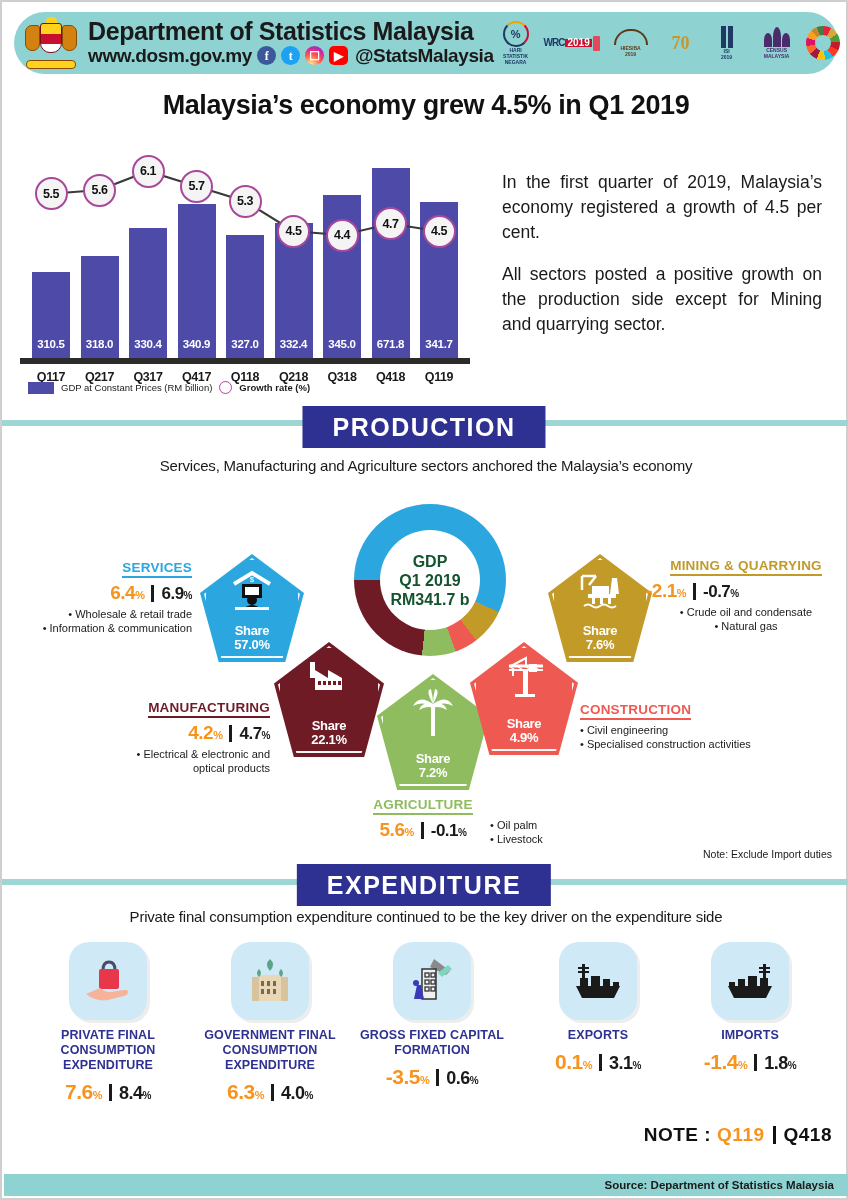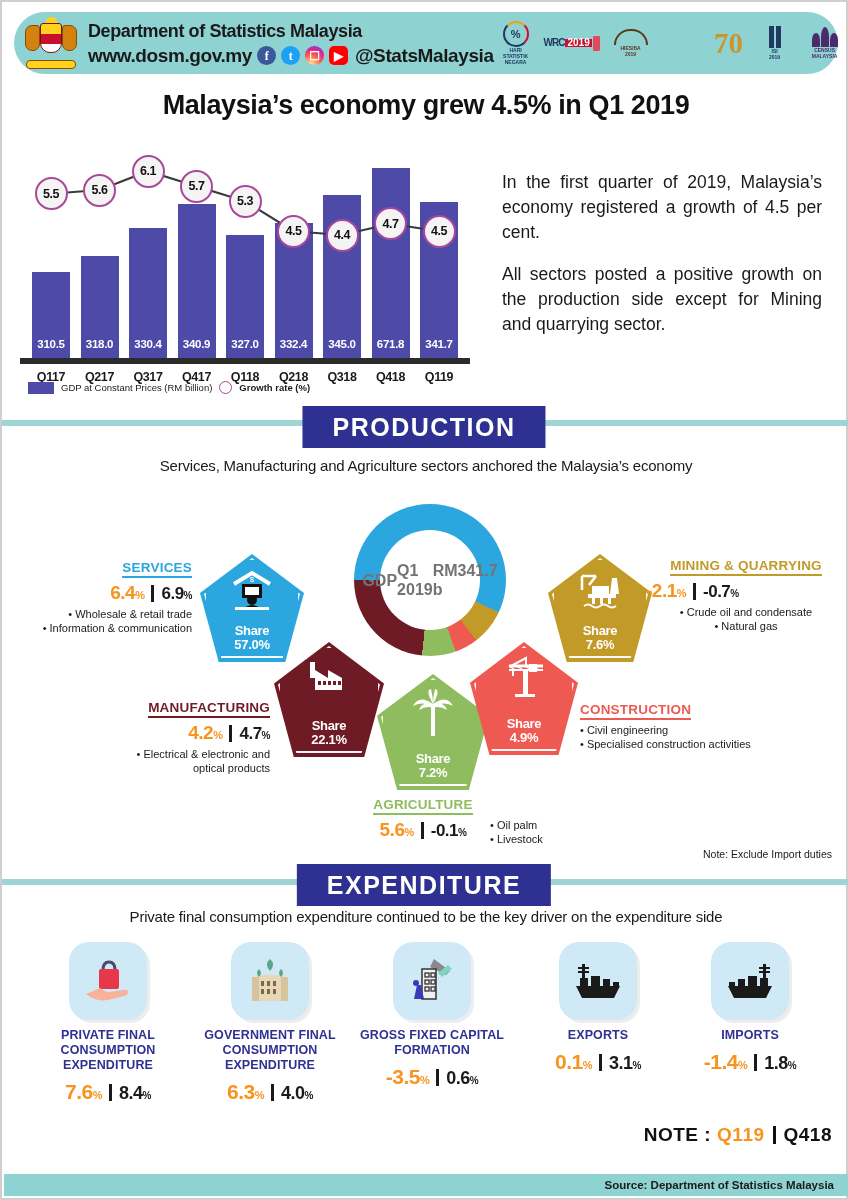--- a/index.html
+++ b/index.html
@@ -43,21 +43,21 @@
   .crest .moon {
     position:absolute; left:22px; top:0px; width:11px; height:9px;
     background:#ffd21e; border-radius:50% 50% 0 0;
   }
   .crest .ribbon {
     position:absolute; left:2px; bottom:0px; width:50px; height:9px;
     background:#ffd21e; border:1.2px solid #8a4b00; border-radius:4px;
   }
   .hdr-text { margin-left: 10px; flex: 0 0 auto; }
   .hdr-line1 {
-    font-size: 18px; font-weight: bold; color: #1a1a1a;
+    font-size: 25px; font-weight: bold; color: #1a1a1a;
     letter-spacing: -0.4px; line-height: 25px;
   }
   .hdr-line2 {
     display: flex; align-items: center; gap: 5px;
     font-size: 19px; font-weight: bold; color: #1a1a1a;
     letter-spacing: -0.4px; line-height: 24px;
   }
   .soc {
     width: 19px; height: 19px; border-radius: 50%;
     display: inline-flex; align-items: center; justify-content: center;
@@ -89,21 +89,21 @@
   .lg-wrc { width: 56px; display: flex; flex-direction: row; align-items: center; gap: 1px;}
   .lg-wrc .wrc { font-size: 10px; font-weight: bold; color: #1f3864; letter-spacing: -1px;}
   .lg-wrc .yr { background:#c8102e; color:#fff; font-size: 10px; padding: 1px 2px; }
   .lg-wrc .bag { width: 13px; height: 15px; background: #e04a5a; border-radius: 1px; }
   .lg-hies { width: 50px; color: #5a3a1a; }
   .lg-hies .house {
     width: 34px; height: 16px;
     border: 2px solid #5a3a1a; border-bottom: none;
     border-radius: 16px 16px 0 0;
   }
-  .lg-70 { width: 38px; color: #c9962c; font-size: 29px; font-family: "Liberation Serif", serif; margin-left: 48px; }
+  .lg-70 { width: 38px; color: #c9962c; font-size: 18px; font-family: "Liberation Serif", serif; }
   .lg-isi { width: 42px; color: #1f3864; }
   .lg-isi .twin { display:flex; gap:2px; }
   .lg-isi .twin i { display:block; width:5px; height:22px; background:#1f3864; }
   .lg-cen { width: 46px; color: #4b2b6b; }
   .lg-cen .fig { display:flex; gap:1px; align-items:flex-end; }
   .lg-cen .fig i { display:block; width:8px; background:#4b2b6b; border-radius:50% 50% 0 0; }
   .lg-sdg { width: 34px; height: 34px; border-radius: 50%;
     background: conic-gradient(#e5243b 0 8%, #dda63a 8% 16%, #4c9f38 16% 24%,
       #c5192d 24% 32%, #ff3a21 32% 40%, #26bde2 40% 48%, #fcc30b 48% 56%,
       #a21942 56% 64%, #fd6925 64% 72%, #dd1367 72% 80%, #fd9d24 80% 88%,
@@ -181,22 +181,22 @@
   }
 
   
   .donut {
     position: absolute; left: 352px; top: 502px; width: 152px; height: 152px;
     border-radius: 50%;
   }
   .donut .hole {
     position: absolute; left: 26px; top: 26px; width: 100px; height: 100px;
     border-radius: 50%; background: #fff;
-    display: flex; flex-direction: row; align-items: center; justify-content: center;
-    font-weight: bold; color: #737373; line-height: 19px;
+    display: flex; flex-direction: column; align-items: center; justify-content: center;
+    font-weight: bold; color: #14532d; line-height: 19px;
   }
   .donut .hole .l1 { font-size: 16px; }
   .donut .hole .l2 { font-size: 16px; }
   .donut .hole .l3 { font-size: 16px; }
 
   
   .pent {
     position: absolute;
     clip-path: polygon(50% 0%, 100% 36%, 82% 100%, 18% 100%, 0% 36%);
     display: flex; flex-direction: column;

